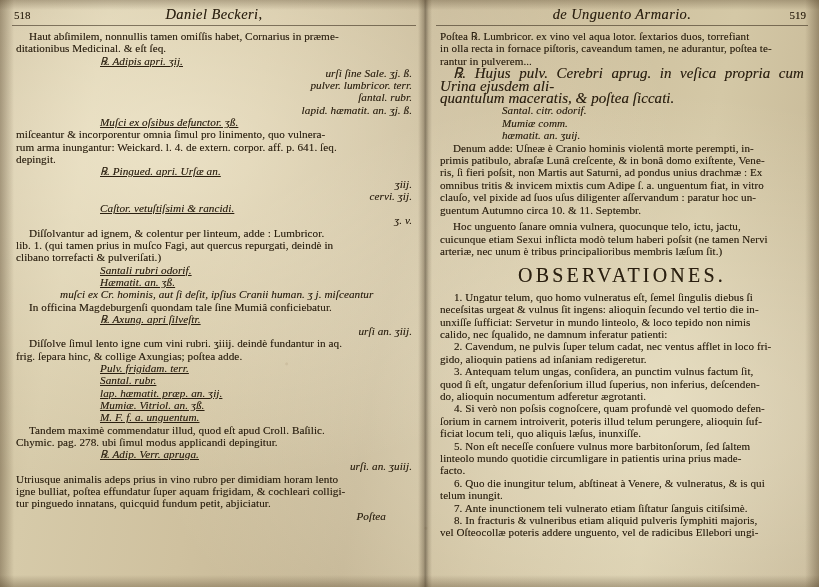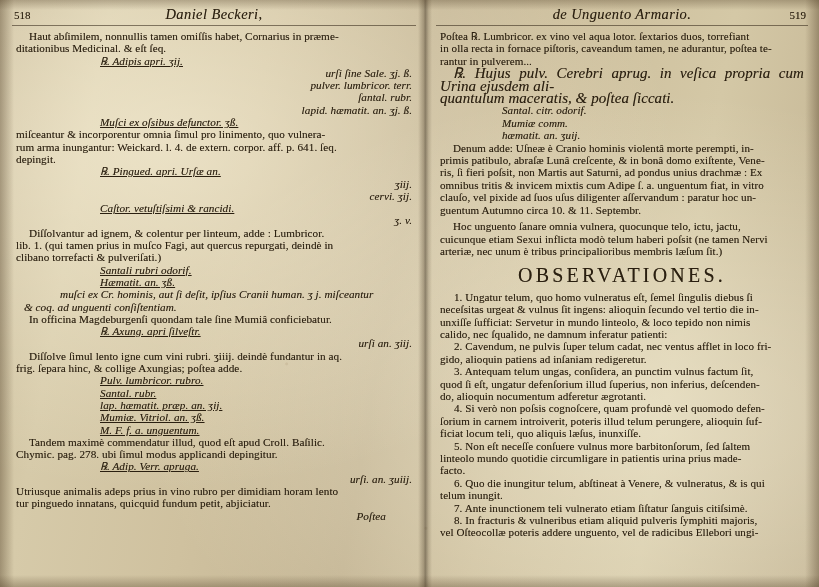--- a/index.html
+++ b/index.html
@@ -149,43 +149,43 @@
       <p class="recipe deep">Caſtor. vetuſtiſsimi &amp; rancidi.</p>
       <p class="recipe deeper" style="padding-left:112px">ʒ. v.</p>
 
       <p class="ind">Diſſolvantur ad ignem, &amp; colentur per linteum, adde : Lumbricor.</p>
       <p class="noind">lib. 1. (qui tamen prius in muſco Fagi, aut quercus repurgati, deindè in</p>
       <p class="noind">clibano torrefacti &amp; pulveriſati.)</p>
 
       <p class="recipe deep">Santali rubri odorif.</p>
       <p class="recipe deep">Hæmatit. an. ʒß.</p>
       <p class="recipe" style="padding-left:44px">muſci ex Cr. hominis, aut ſi deſit, ipſius Cranii human. ʒ j. miſceantur</p>
-      <p class="recipe" style="padding-left:8px">&amp; coq. ad unguenti conſiſtentiam.</p>
 
       <p class="ind">In officina Magdeburgenſi quondam tale ſine Mumiâ conficiebatur.</p>
 
       <p class="recipe deep">℞. Axung. apri ſilveſtr.</p>
       <p class="recipe deeper">urſi an. ʒiij.</p>
 
       <p class="ind">Diſſolve ſimul lento igne cum vini rubri. ʒiiij. deindè fundantur in aq.</p>
       <p class="noind">frig. ſepara hinc, &amp; collige Axungias; poſtea adde.</p>
 
-      <p class="recipe deep">Pulv. lumbricor. rubro.</p>
+      <p class="recipe deep">Pulv. frigidam. terr.</p>
       <p class="recipe deep">Santal. rubr.</p>
       <p class="recipe deep">lap. hæmatit. præp. an. ʒij.</p>
       <p class="recipe deep">Mumiæ. Vitriol. an. ʒß.</p>
       <p class="recipe deep">M. F. f. a. unguentum.</p>
 
       <p class="ind">Tandem maximè commendatur illud, quod eſt apud Croll. Baſilic.</p>
       <p class="noind">Chymic. pag. 278. ubi ſimul modus applicandi depingitur.</p>
 
       <p class="recipe deep">℞. Adip. Verr. apruga.</p>
       <p class="recipe deeper">urſi. an. ʒuiij.</p>
 
       <p class="noind">Utriusque animalis adeps prius in vino rubro per dimidiam horam lento</p>
+      <p class="noind">igne bulliat, poſtea effundatur ſuper aquam frigidam, &amp; cochleari colligi-</p>
       <p class="noind">tur pinguedo innatans, quicquid fundum petit, abjiciatur.</p>
 
       <p class="catchword">Poſtea</p>
     </div>
   </div>
 
   <div class="page-col" id="right-page">
     <div class="head-row">
       <span class="folio" style="visibility:hidden">000</span>
       <span class="running-head">de Unguento Armario.</span>

